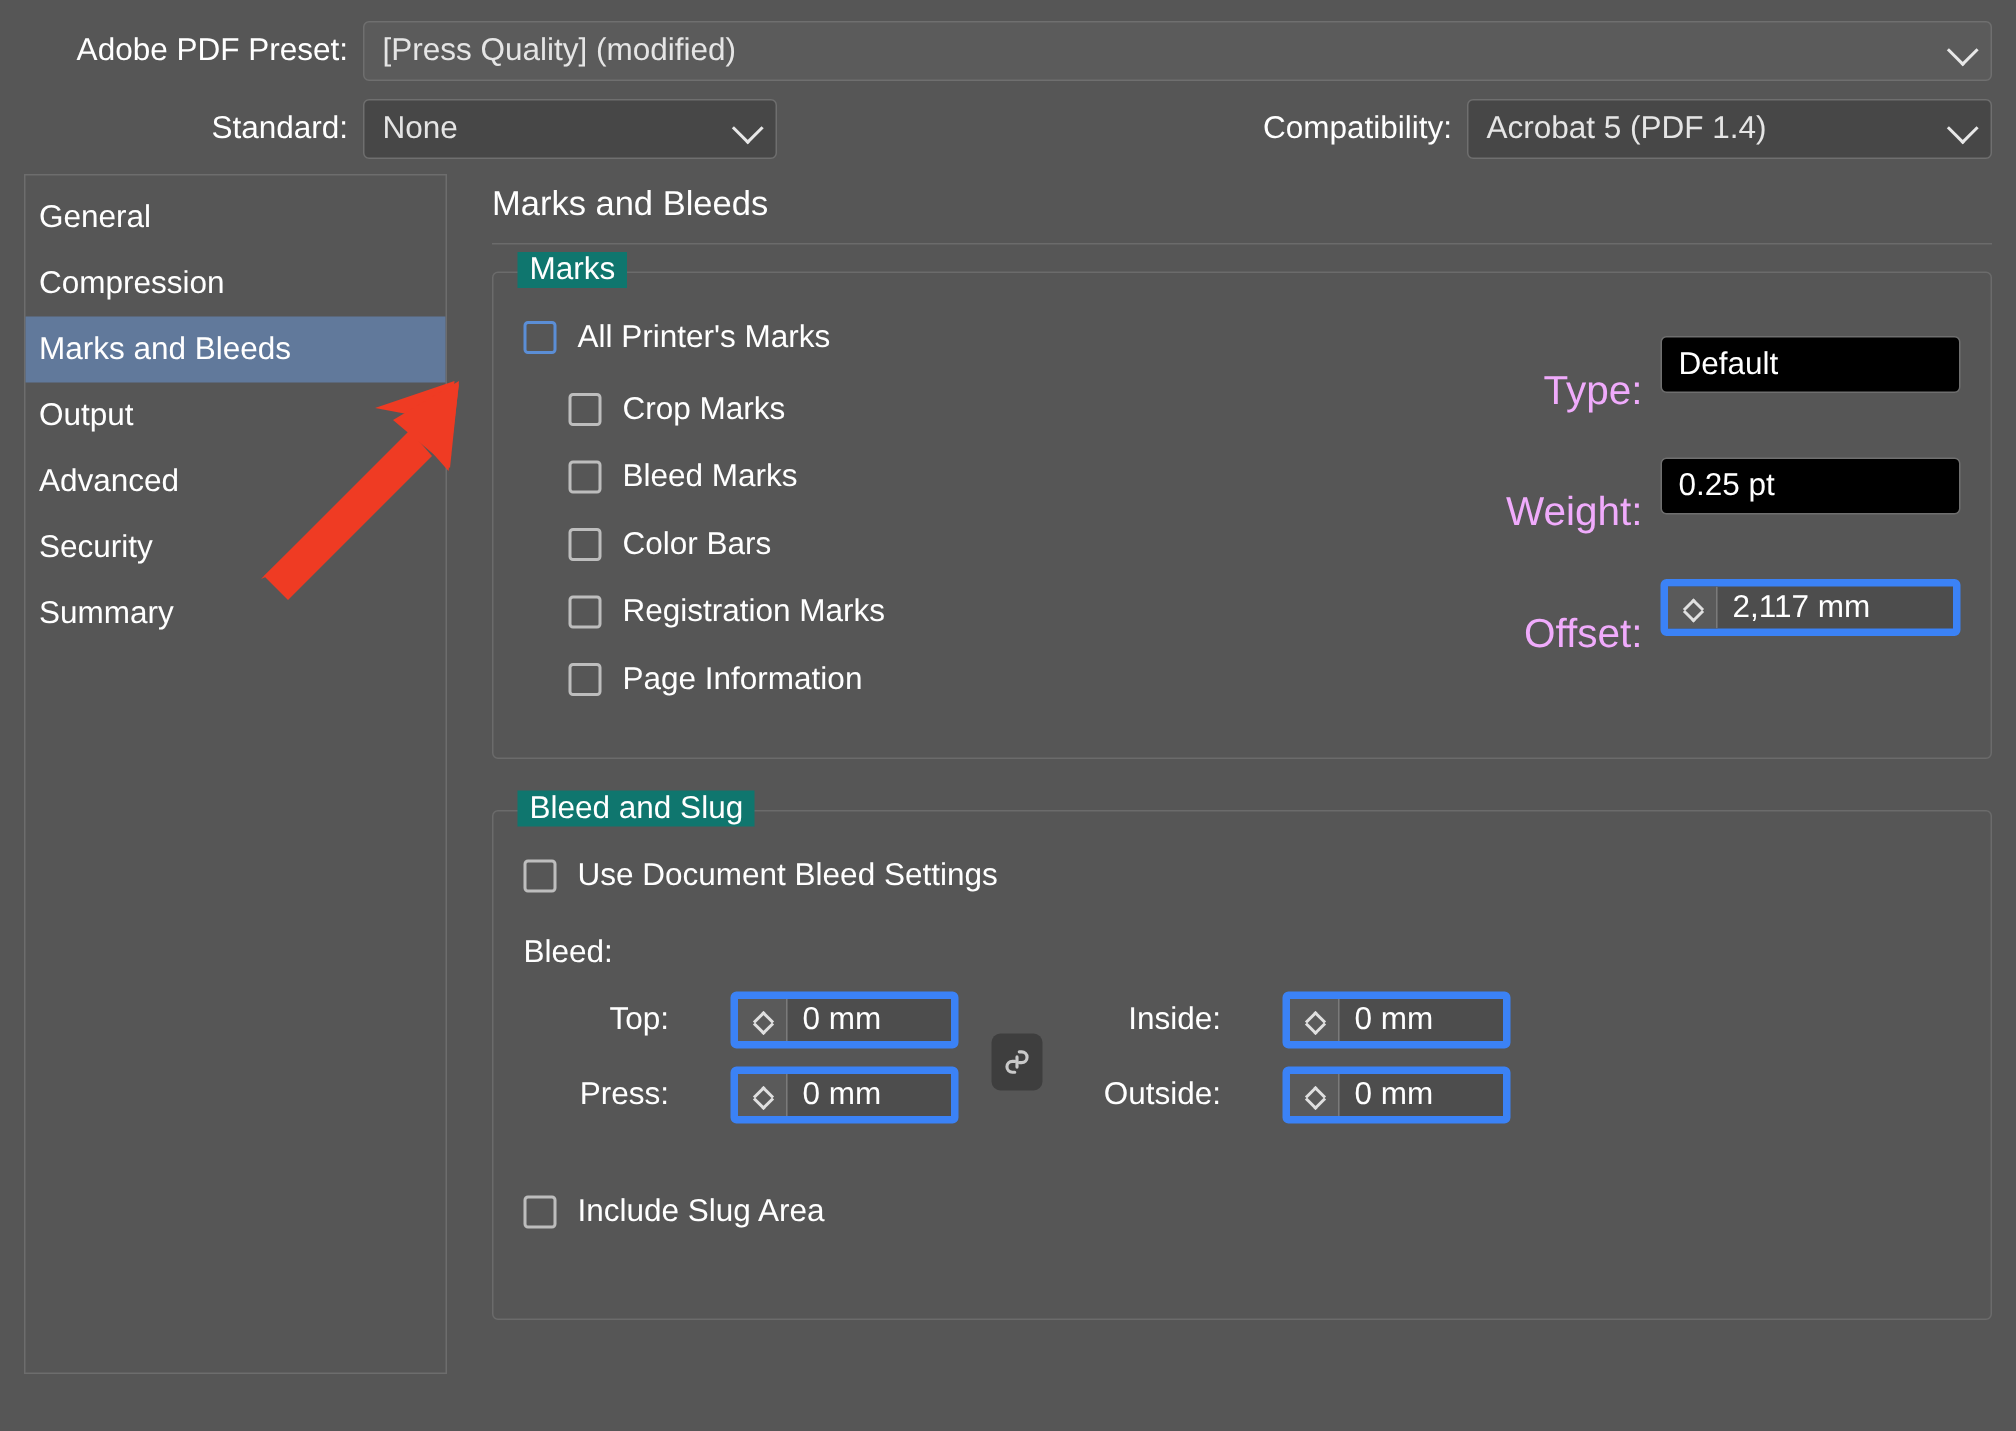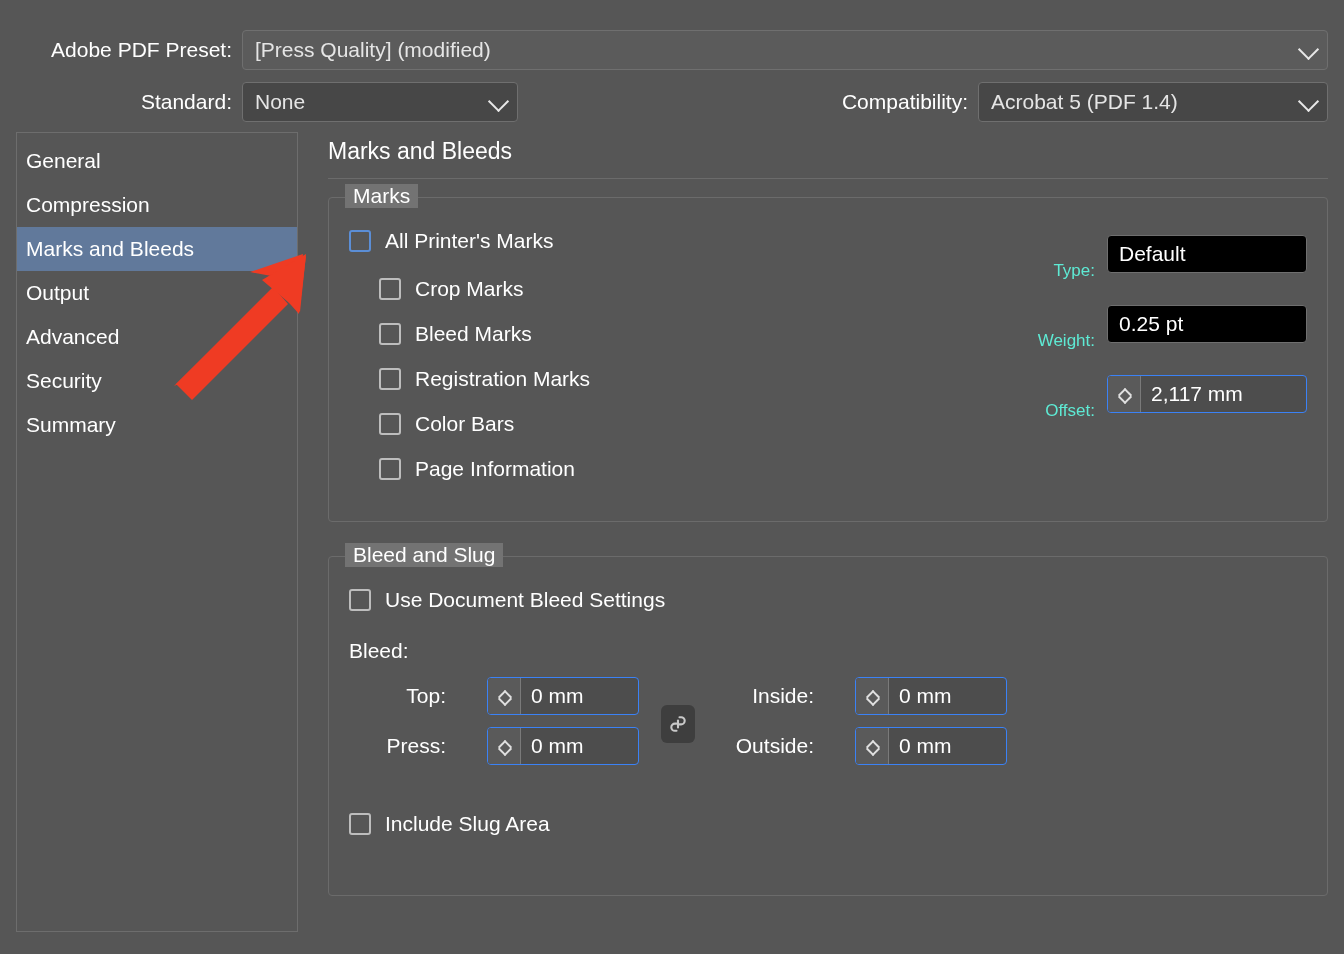--- a/index.html
+++ b/index.html
@@ -14,21 +14,20 @@
     font-family: "Liberation Sans", "DejaVu Sans", sans-serif;
     color: #f0f0f0;
     overflow: hidden;
     position: relative;
     -webkit-font-smoothing: antialiased;
   }
 
   
   .top-area {
     padding: 14px 16px 0 16px;
-    margin-top: 16px;
   }
   .row {
     display: flex;
     align-items: center;
     height: 40px;
     margin-bottom: 12px;
   }
   .row.second { margin-bottom: 10px; }
 
   .fld-label {
@@ -131,21 +130,21 @@
     position: relative;
     box-sizing: border-box;
     border: 1px solid #6b6b6b;
     border-radius: 4px;
     margin-bottom: 34px;
   }
   .group > .legend {
     position: absolute;
     top: -14px;
     left: 16px;
-    background: #737373;
+    background: #0f766e;
     padding: 0 8px;
     font-size: 21px;
     color: #ffffff;
     white-space: nowrap;
   }
   .group-marks { height: 325px; padding: 26px 20px 0 20px; }
   .group-bleed { height: 340px; padding: 26px 20px 0 20px; }
 
   
   .cbrow {
@@ -183,22 +182,22 @@
   .marks-left { width: 470px; flex: none; }
   .marks-right { flex: 1; padding-top: 2px; }
 
   .ctrl-row {
     display: flex;
     align-items: center;
     justify-content: flex-end;
     margin-bottom: 15px;
   }
   .ctrl-label {
-    font-size: 17px;
-    color: #5eead4;
+    font-size: 27px;
+    color: #f0abfc;
     margin-right: 12px;
     white-space: nowrap;
     margin-top: 35px;
   }
   .ctrl-combo {
     position: relative;
     box-sizing: border-box;
     width: 200px;
     height: 38px;
     background: #000000;
@@ -209,21 +208,21 @@
     padding: 0 30px 0 11px;
     font-size: 21px;
     color: #ffffff;
   }
 
   
   .stepper {
     display: flex;
     box-sizing: border-box;
     height: 38px;
-    border: 1px solid #3b82f6;
+    border: 5px solid #3b82f6;
     border-radius: 4px;
     background: #4d4d4d;
     overflow: hidden;
   }
   .stepper .arrows {
     width: 32px;
     border-right: 1px solid #7a7a7a;
     background: #5a5a5a;
     display: flex;
     flex-direction: column;
@@ -394,26 +393,26 @@
             <span class="cblabel">Crop Marks</span>
           </div>
 
           <div class="cbrow indent tight">
             <span class="cbox"></span>
             <span class="cblabel">Bleed Marks</span>
           </div>
 
           <div class="cbrow indent tight">
             <span class="cbox"></span>
-            <span class="cblabel">Registration Marks</span>
+            <span class="cblabel">Color Bars</span>
           </div>
 
           <div class="cbrow indent tight">
             <span class="cbox"></span>
-            <span class="cblabel">Color Bars</span>
+            <span class="cblabel">Registration Marks</span>
           </div>
 
           <div class="cbrow indent tight">
             <span class="cbox"></span>
             <span class="cblabel">Page Information</span>
           </div>
 
         </div>
 
         <div class="marks-right">

